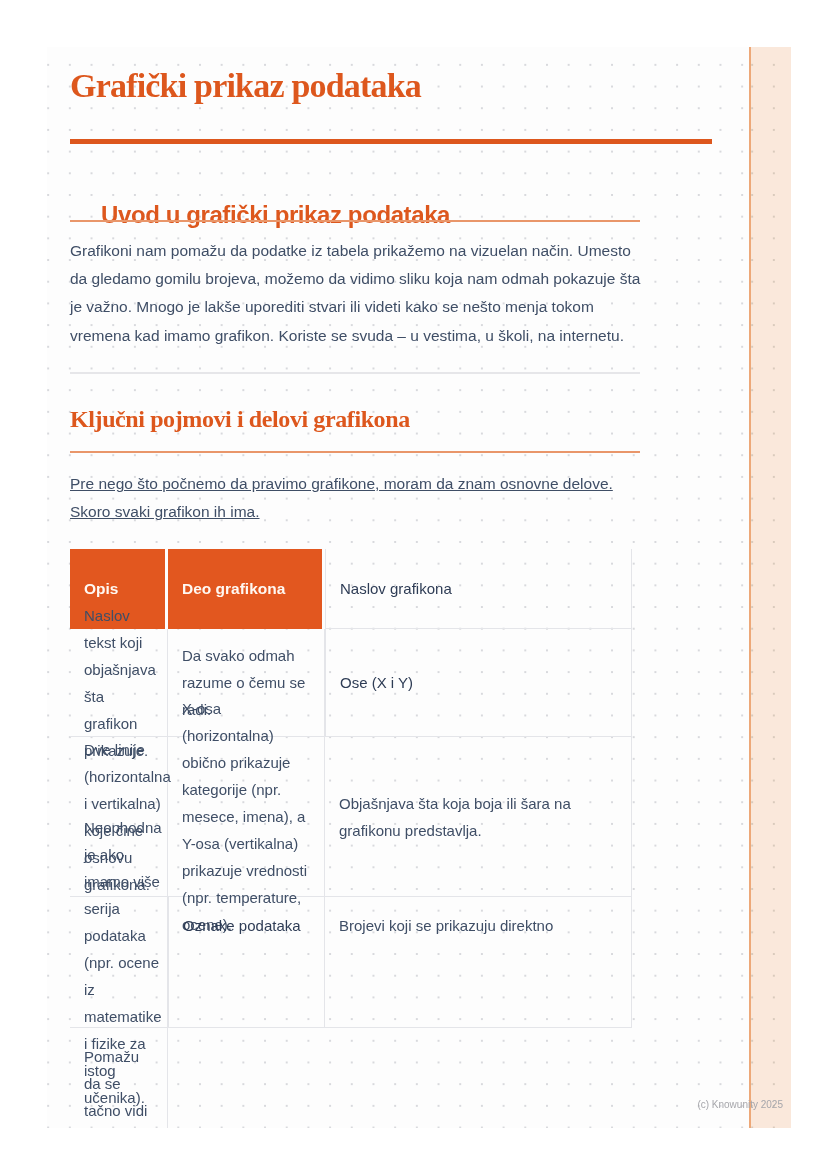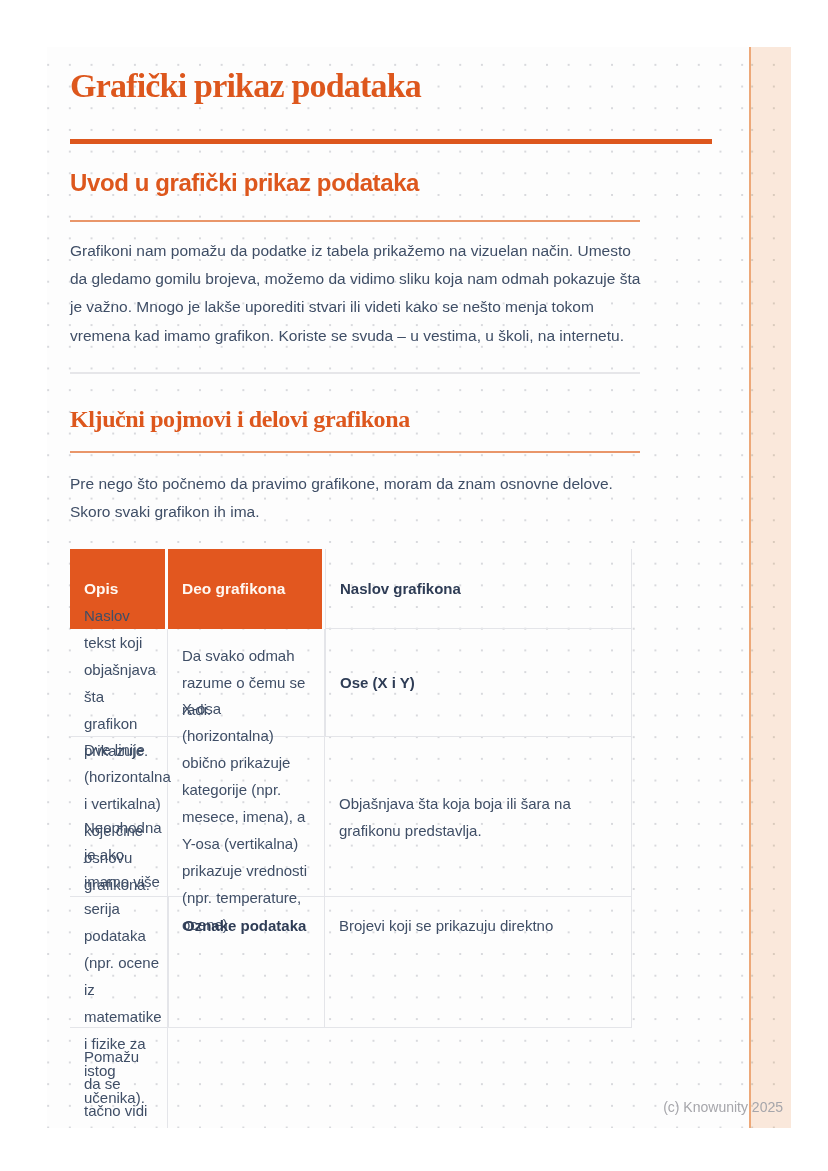--- a/index.html
+++ b/index.html
@@ -41,37 +41,37 @@
     width: 642px; height: 5px;
     background: #dd571d;
   }
   .section-heading {
     position: absolute; left: 23px; width: 580px;
     margin: 0;
     font-size: 24px; line-height: 30px; font-weight: bold;
     letter-spacing: -0.4px;
     color: #dd571d;
   }
-  .h2a { top: 121px; }
+  .h2a { top: 153px; margin-left: 31px; }
   .h2b { top: 357px; font-family: Liberation Serif, serif; }
   .section-rule {
     position: absolute; left: 23px;
     width: 570px; height: 2px;
     background: #e9966a;
   }
   .rule-a { top: 173px; }
   .rule-b { top: 404px; }
   .body-paragraph {
     position: absolute; left: 23px; width: 582px;
     margin: 0;
     font-size: 15.5px; line-height: 28.2px;
     color: #3f4e66;
   }
   .p1 { top: 190px; }
-  .p2 { top: 423px; }
+  .p2 { top: 423px; text-decoration: underline; }
   .divider {
     position: absolute; left: 23px; top: 325px;
     width: 570px; height: 2px;
     background: #e6e6e9;
   }
   .tbl {
     position: absolute; left: 23px; top: 502px;
     width: 562px;
     display: grid;
     grid-template-columns: 98px 157px 307px;
@@ -89,28 +89,28 @@
   .th.last { border-right: none; }
   .td {
     font-size: 15px; line-height: 27px;
     color: #3f4e66;
     display: flex; align-items: center;
     padding: 10px 14px; box-sizing: border-box;
     border-right: 1px solid #e4e5e9;
     border-bottom: 1px solid #e4e5e9;
   }
   .td.first-col {
-    font-weight: bold;
+    font-weight: normal;
     color: #2e3c55;
     border-left: 1px solid #e4e5e9;
   }
   .td.row-last { align-items: flex-start; padding-top: 15px; }
   .footer {
     position: absolute; top: 1099px; right: 45px;
-    font-size: 14px;
+    font-size: 10px;
     color: #a6a6ab;
   }
 </style>
 </head>
 <body>
 
 <div class="paper">
 
   <div class="margin-band"></div>
 

